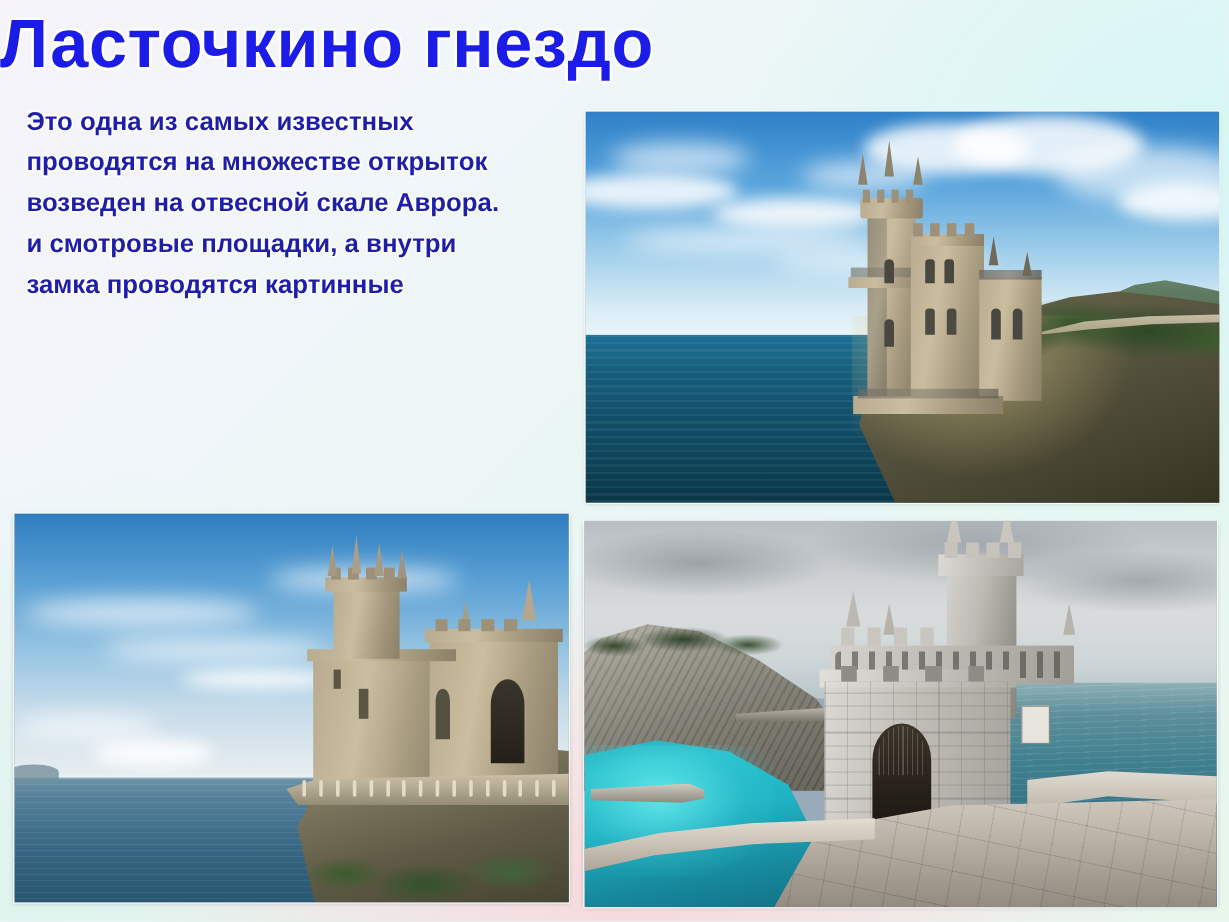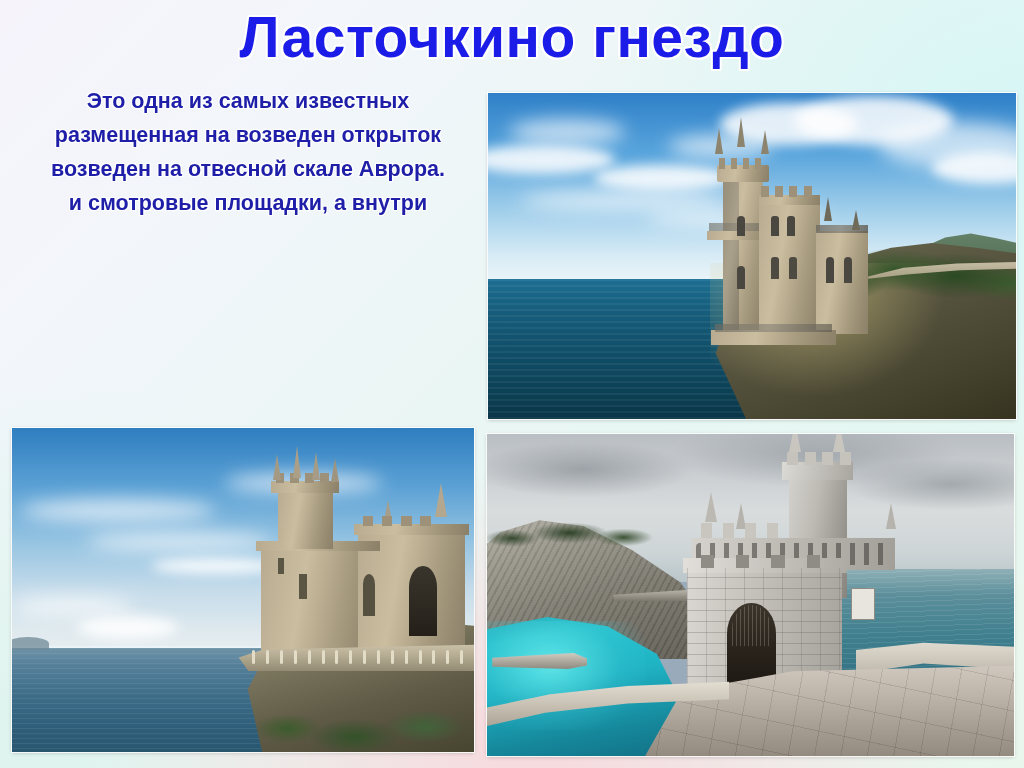--- a/index.html
+++ b/index.html
@@ -11,39 +11,38 @@
   #slide{
     position:absolute;inset:0;width:1024px;height:768px;overflow:hidden;
     background:
       radial-gradient(ellipse 620px 380px at 52% 96%, rgba(248,214,219,0.95) 0%, rgba(248,222,224,0.55) 38%, rgba(248,230,230,0) 70%),
       radial-gradient(ellipse 520px 420px at 100% 18%, #d6f6f6 0%, rgba(214,246,246,0.35) 55%, rgba(214,246,246,0) 80%),
       radial-gradient(ellipse 560px 440px at 2% 96%, #dff4ee 0%, rgba(223,244,238,0.4) 55%, rgba(223,244,238,0) 82%),
       linear-gradient(135deg,#f6f3fb 0%,#f2f6fb 22%,#eaf6f4 48%,#e6f7f2 72%,#e9f6ec 100%);
   }
 
   
-  #title-wrap{position:absolute;left:0;top:4px;width:1024px;text-align:center;}
+  #title-wrap{position:absolute;left:0;top:4px;width:1024px;}
   #title{
     display:inline-block;
     font-size:57px;line-height:66px;font-weight:bold;
     color:#1b1ce8;letter-spacing:0.5px;
     text-shadow:
       -1.6px -1.6px 0 #fff, 1.6px -1.6px 0 #fff,
       -1.6px  1.6px 0 #fff, 1.6px  1.6px 0 #fff,
        0 -2px 0 #fff, 0 2px 0 #fff, -2px 0 0 #fff, 2px 0 0 #fff;
     white-space:nowrap;
   }
 
   
   #body-text{
     position:absolute;left:22px;top:84px;width:452px;
     font-size:21.5px;line-height:34px;font-weight:bold;
     color:#1e1ea8;z-index:6;
     text-shadow:-1px -1px 0 #fff,1px -1px 0 #fff,-1px 1px 0 #fff,1px 1px 0 #fff,0 0 3px #fff;
-    text-align:center;
   }
   #body-text .ln{display:block;white-space:nowrap;}
 
   
   .photo{position:absolute;overflow:hidden;background:#9ab;
          box-shadow:0 0 0 1px rgba(255,255,255,0.85), 0 1px 4px rgba(0,0,0,0.22);}
   #photo-top-right{left:488px;top:93px;width:528px;height:326px;}
   #photo-bottom-left{left:12px;top:428px;width:462px;height:324px;}
   #photo-bottom-right{left:487px;top:434px;width:527px;height:322px;}
 
@@ -174,23 +173,24 @@
 <body>
 
 <div id="slide">
 
   <div id="title-wrap">
     <span id="title">Ласточкино гнездо</span>
   </div>
 
   <div id="body-text">
     <span class="ln">Это одна из самых известных</span>
-    <span class="ln">размещенная на возведен открыток</span>
+    <span class="ln">проводятся на множестве открыток</span>
     <span class="ln">возведен на отвесной скале Аврора.</span>
     <span class="ln">и смотровые площадки, а внутри</span>
+    <span class="ln">замка проводятся картинные</span>
   </div>
 
   <div class="photo" id="photo-top-right">
     <div class="scene">
       <div class="layer sky" id="p1-sky"></div>
 
       <div class="p1c cloud" style="left:-4%;top:16%;width:28%;height:9%;"></div>
       <div class="p1c cloud2" style="left:4%;top:8%;width:22%;height:8%;"></div>
       <div class="p1c cloud" style="left:20%;top:22%;width:26%;height:8%;"></div>
       <div class="p1c cloud2" style="left:34%;top:13%;width:20%;height:7%;"></div>

